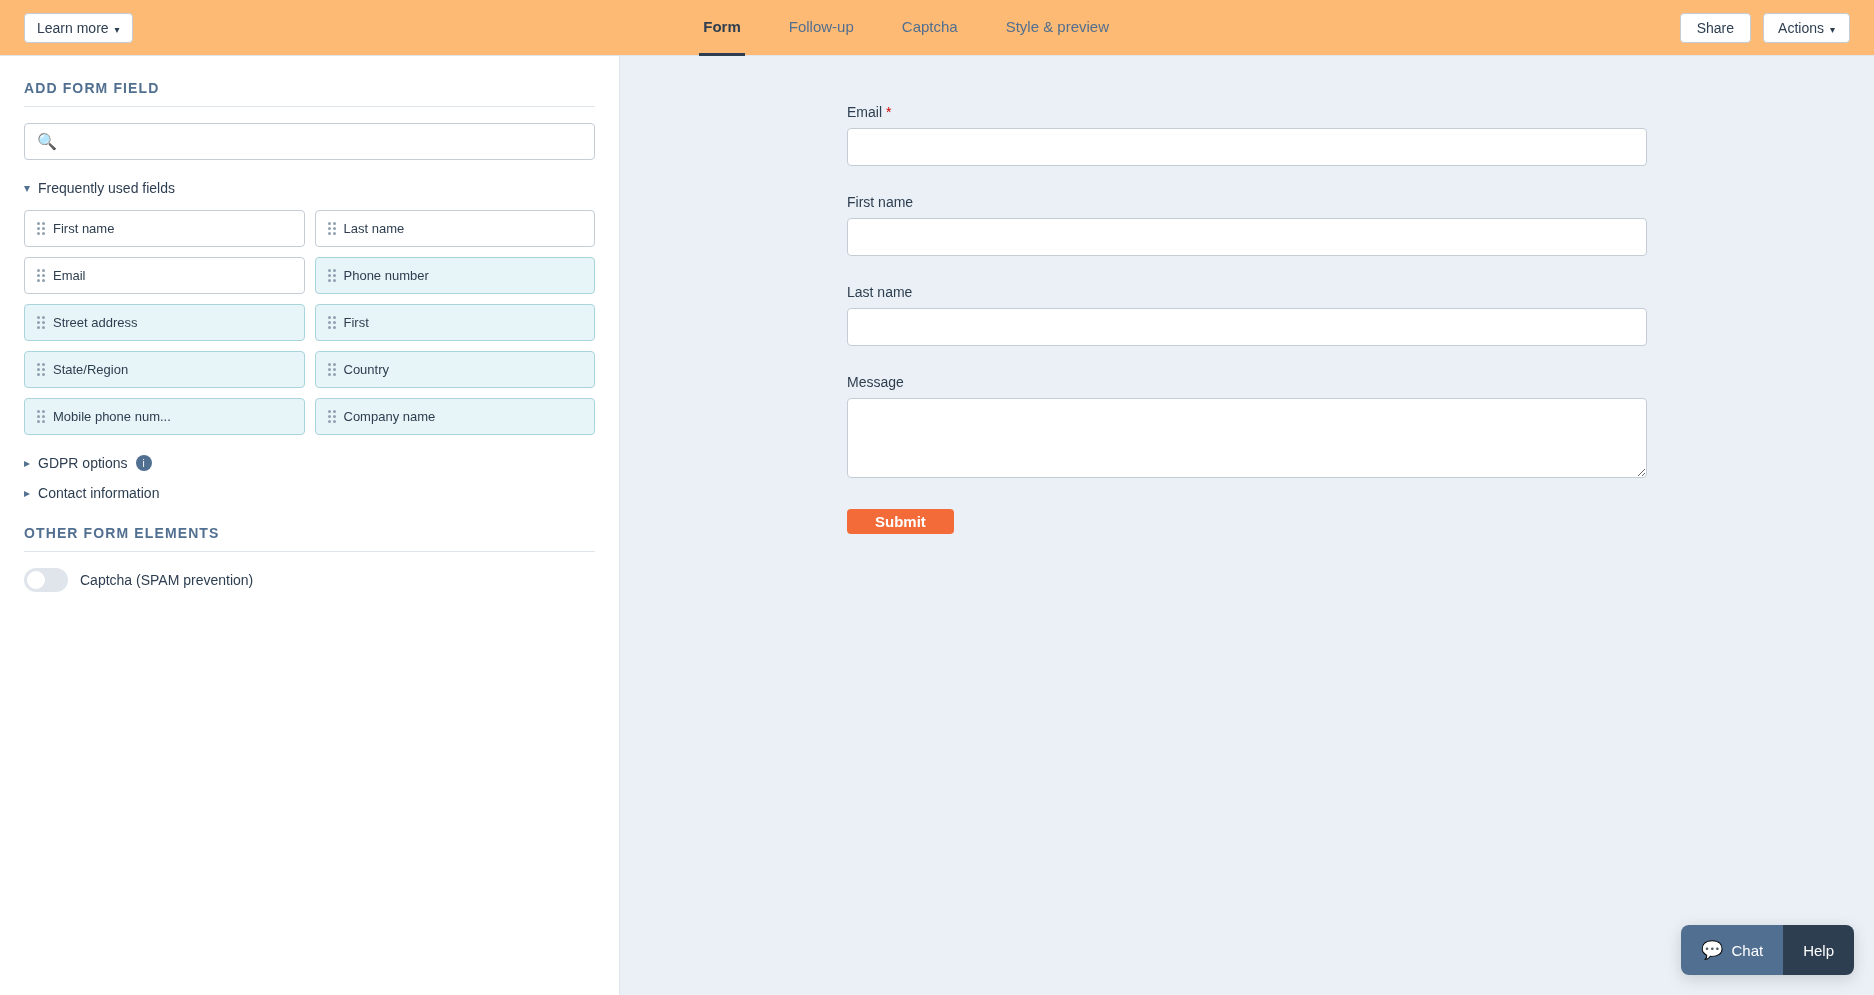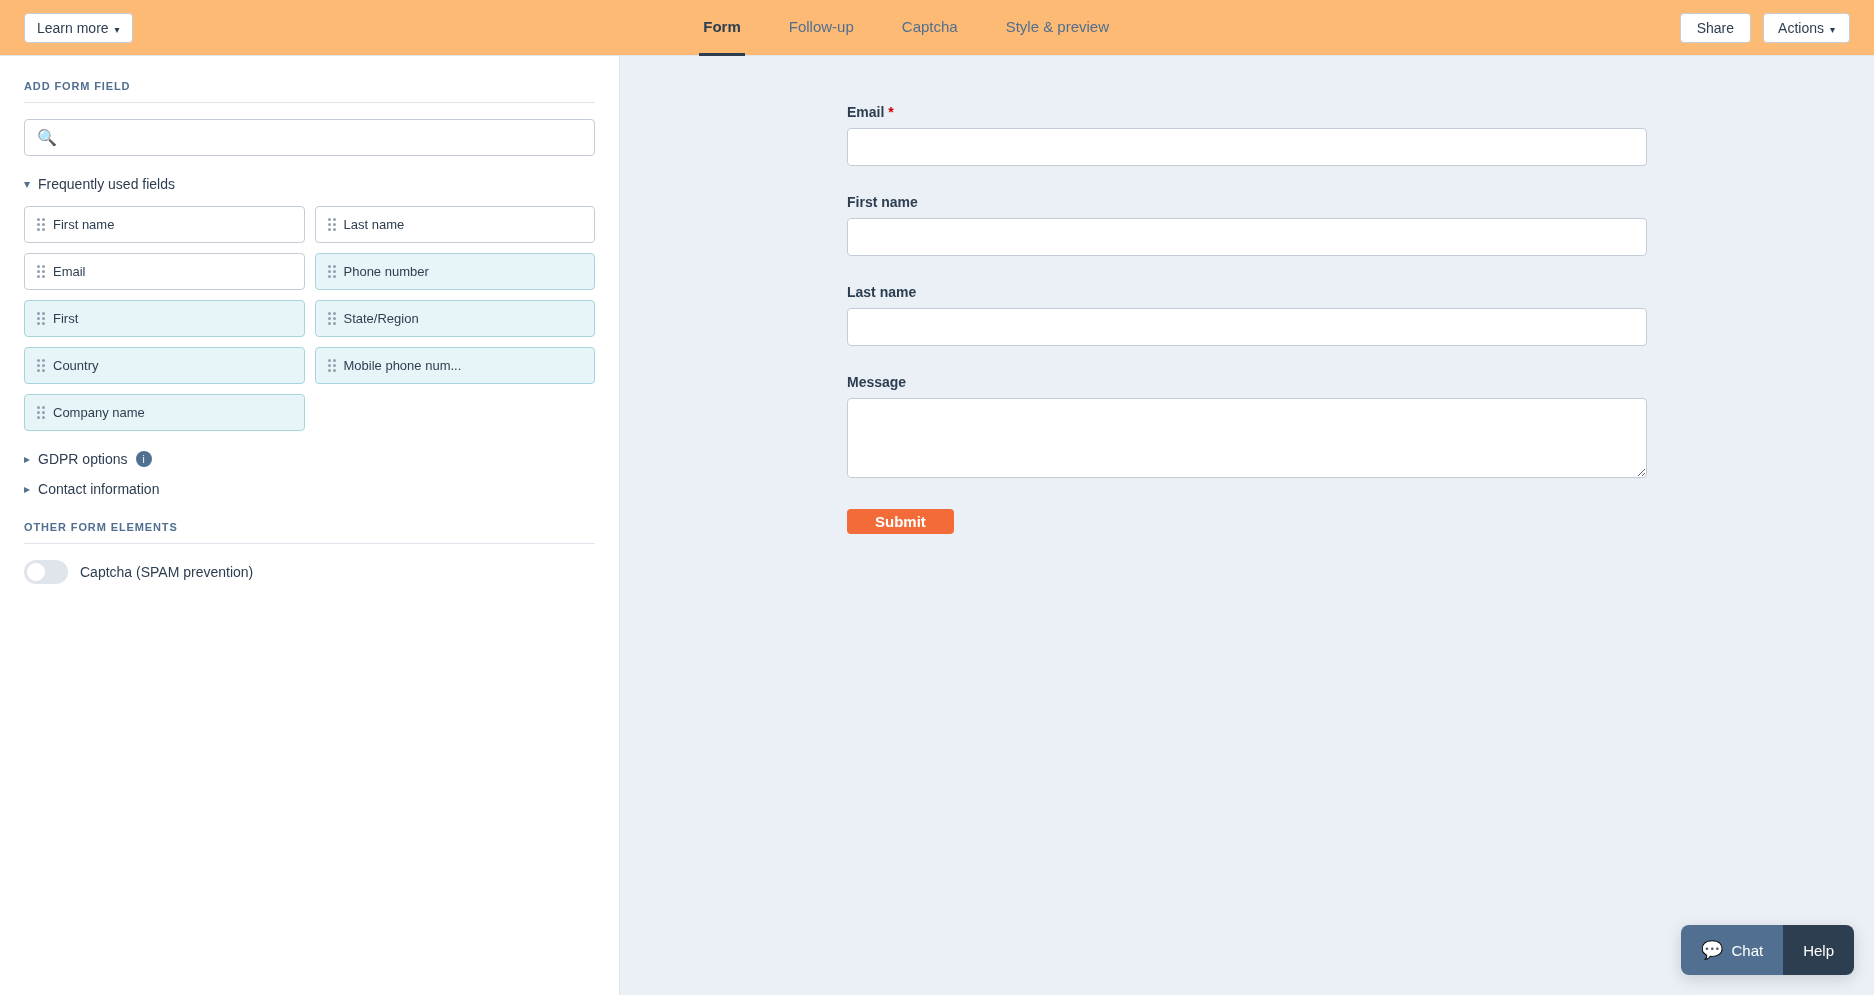--- a/index.html
+++ b/index.html
@@ -64,21 +64,21 @@
       padding: 24px 24px 24px 24px;
       position: relative;
     }
 
     
     .left-panel::-webkit-scrollbar { width: 8px; }
     .left-panel::-webkit-scrollbar-track { background: #f0f0f0; }
     .left-panel::-webkit-scrollbar-thumb { background: #c4cdd6; border-radius: 4px; }
 
     .section-title {
-      font-size: 11px; font-weight: 700; letter-spacing: 0.08em;
+      font-size: 14px; font-weight: 700; letter-spacing: 0.08em;
       text-transform: uppercase; color: #516f90; margin-bottom: 16px;
       padding-bottom: 10px; border-bottom: 1px solid #e0e5ec;
     }
 
     .search-box {
       display: flex; align-items: center;
       border: 1px solid #c4cdd6; border-radius: 4px;
       padding: 8px 12px; margin-bottom: 20px; background: #fff;
     }
     .search-box input {
@@ -146,21 +146,21 @@
 
     .form-preview {
       max-width: 800px;
       margin: 0 auto;
     }
 
     .form-field-group {
       margin-bottom: 28px;
     }
     .form-label {
-      display: block; font-size: 14px; font-weight: 700;
+      display: block; font-size: 14px; font-weight: 400;
       color: #2d3e50; margin-bottom: 8px;
     }
     .form-label .required { color: #c00; }
     .form-input {
       width: 100%; padding: 10px 14px;
       border: 1px solid #c4cdd6; border-radius: 4px;
       background: #fff; font-size: 14px; color: #2d3e50;
       outline: none;
     }
     .form-textarea {
@@ -290,20 +290,31 @@
 
       <div class="field-chip highlighted">
         <div class="dot-grid">
           <div></div>
             <div></div>
             <div></div>
             <div></div>
             <div></div>
             <div></div>
         </div>
+        <span>Street address</span>
+      </div>
+      <div class="field-chip highlighted">
+        <div class="dot-grid">
+          <div></div>
+            <div></div>
+            <div></div>
+            <div></div>
+            <div></div>
+            <div></div>
+        </div>
         <span>First</span>
       </div>
 
       <div class="field-chip highlighted">
         <div class="dot-grid">
           <div></div>
             <div></div>
             <div></div>
             <div></div>
             <div></div>

